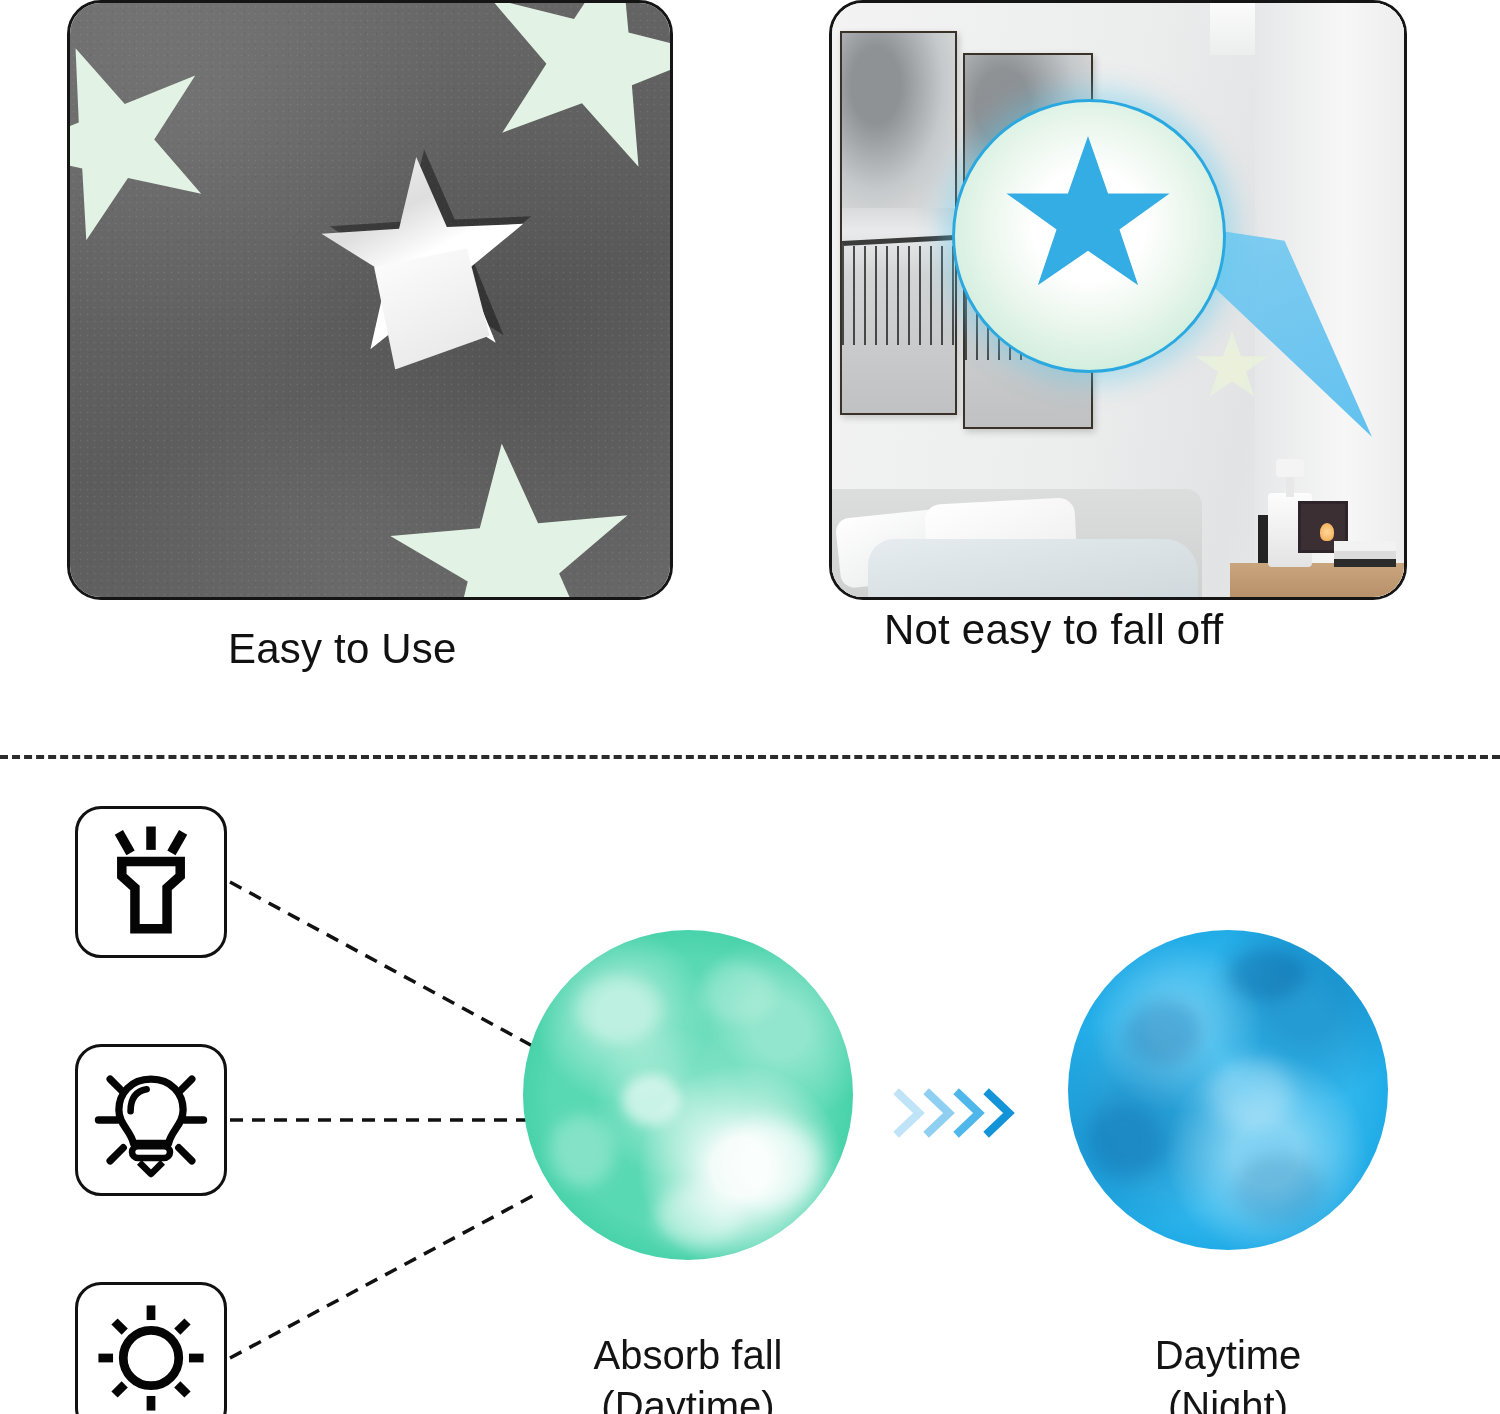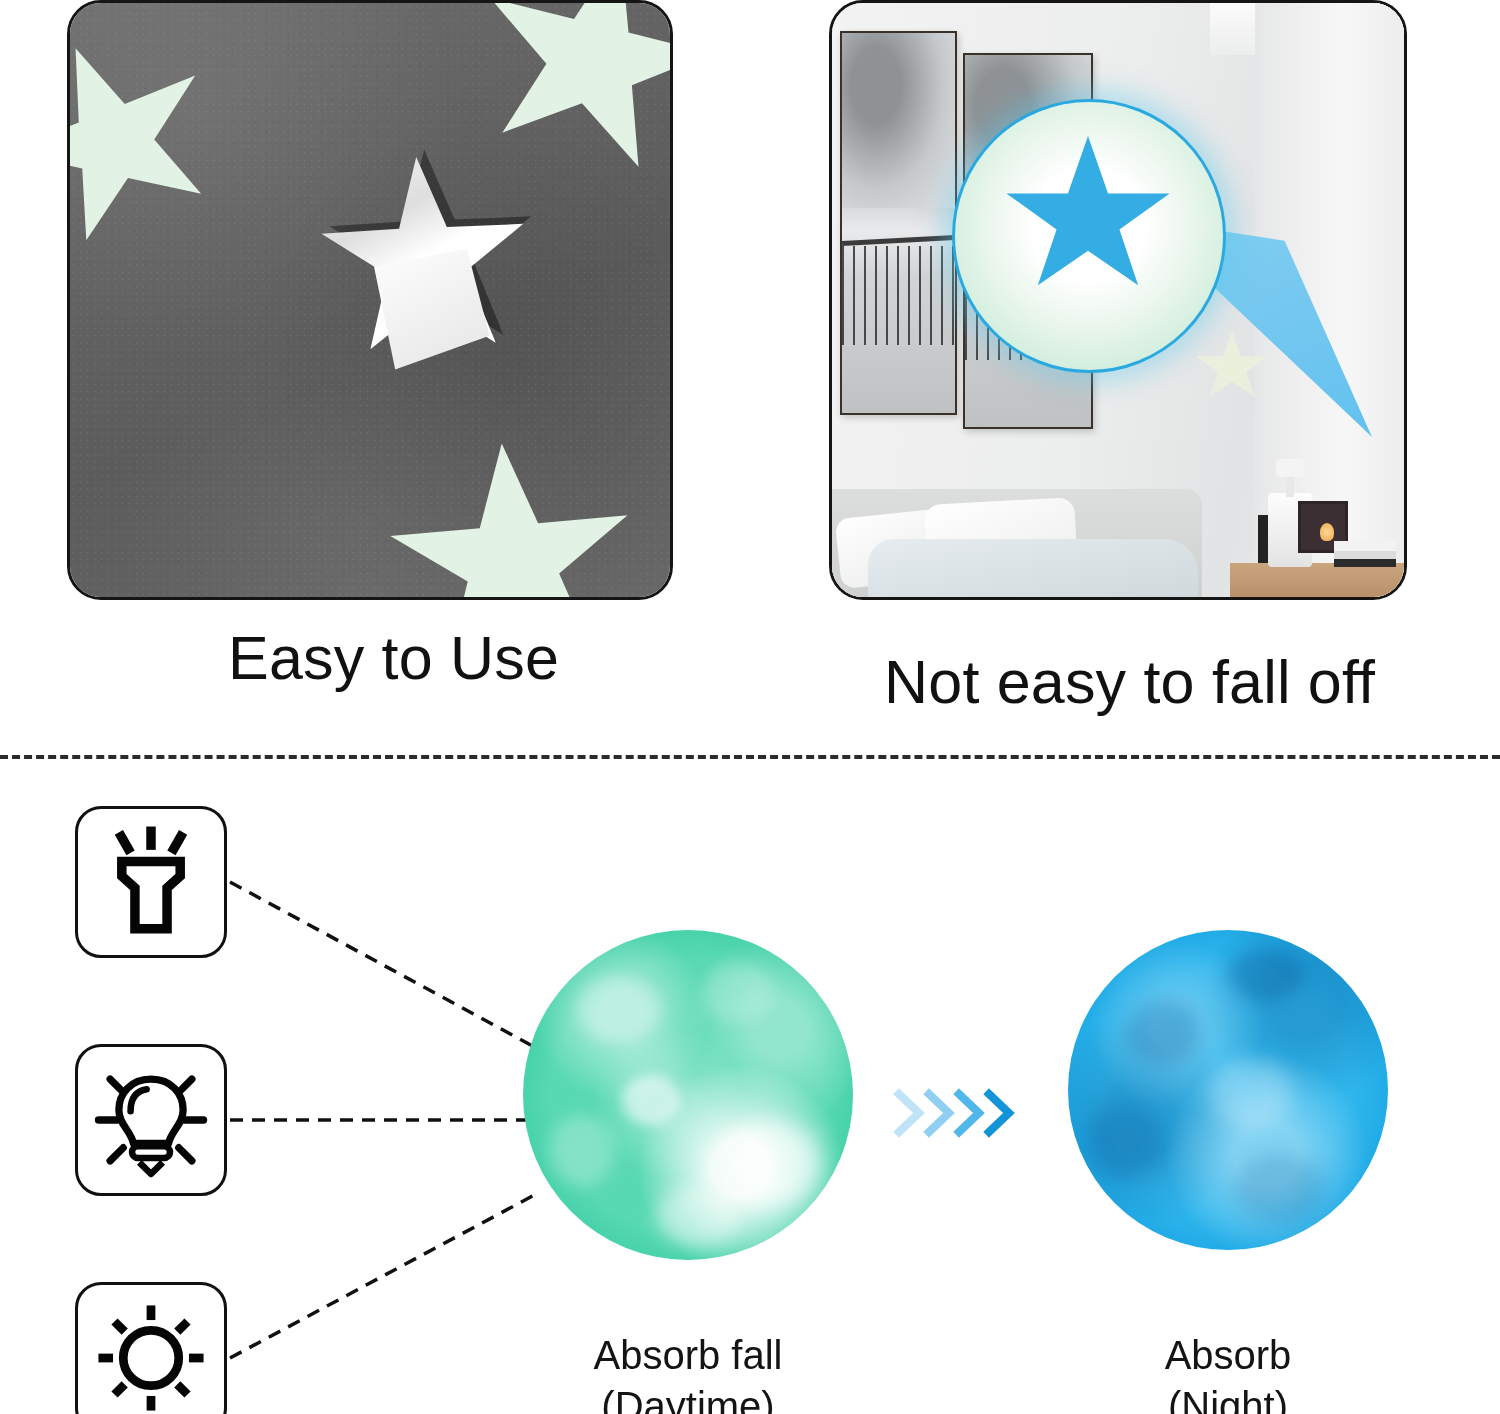--- a/index.html
+++ b/index.html
@@ -119,25 +119,25 @@
   #lamp{position:absolute;right:92px;bottom:30px;width:44px;height:74px;background:linear-gradient(180deg,#fdfdfd,#e3e3e3);border-radius:4px;}
   #lamp-neck{position:absolute;right:110px;bottom:100px;width:8px;height:24px;background:#e8e8e8;}
   #lamp-top{position:absolute;right:100px;bottom:120px;width:28px;height:18px;background:#f4f4f4;border-radius:3px;}
   #frame-sm{position:absolute;right:56px;bottom:44px;width:44px;height:46px;background:#3b2f33;border:3px solid #2e2429;}
   #candle{position:absolute;right:70px;bottom:56px;width:14px;height:18px;background:radial-gradient(circle,#ffd79a,#f0a64a);border-radius:50% 50% 40% 40%;}
   #books{position:absolute;right:8px;bottom:30px;width:62px;height:26px;background:linear-gradient(180deg,#f2f2f2 0 40%,#dcdcdc 40% 70%,#2b2b2b 70% 100%);}
   #blackbox{position:absolute;right:128px;bottom:34px;width:18px;height:48px;background:#232323;}
 
   
   .panel-caption{
-    position:absolute;font-size:61px;line-height:1;color:#111;
+    position:absolute;font-size:42px;line-height:1;color:#111;
     letter-spacing:.2px;white-space:nowrap;font-weight:400;
   }
   #caption-easy{left:228px;top:628px;}
-  #caption-fall{left:884px;top:652px;}
+  #caption-fall{left:884px;top:609px;}
 
   
   #divider{
     position:absolute;left:0;top:755px;width:1500px;height:0;
     border-top:4px dashed #2b2b2b;
   }
 
   
   .icon-box{
     position:absolute;width:152px;height:152px;
@@ -325,15 +325,15 @@
     </g>
   </svg>
 </div>
 
 <div class="moon-caption" id="caption-absorb">
   <div>Absorb fall</div>
   <div>(Daytime)</div>
 </div>
 
 <div class="moon-caption" id="caption-glowing">
-  <div>Absorb</div>
+  <div>Daytime</div>
   <div>(Night)</div>
 </div>
 
 </body></html>

